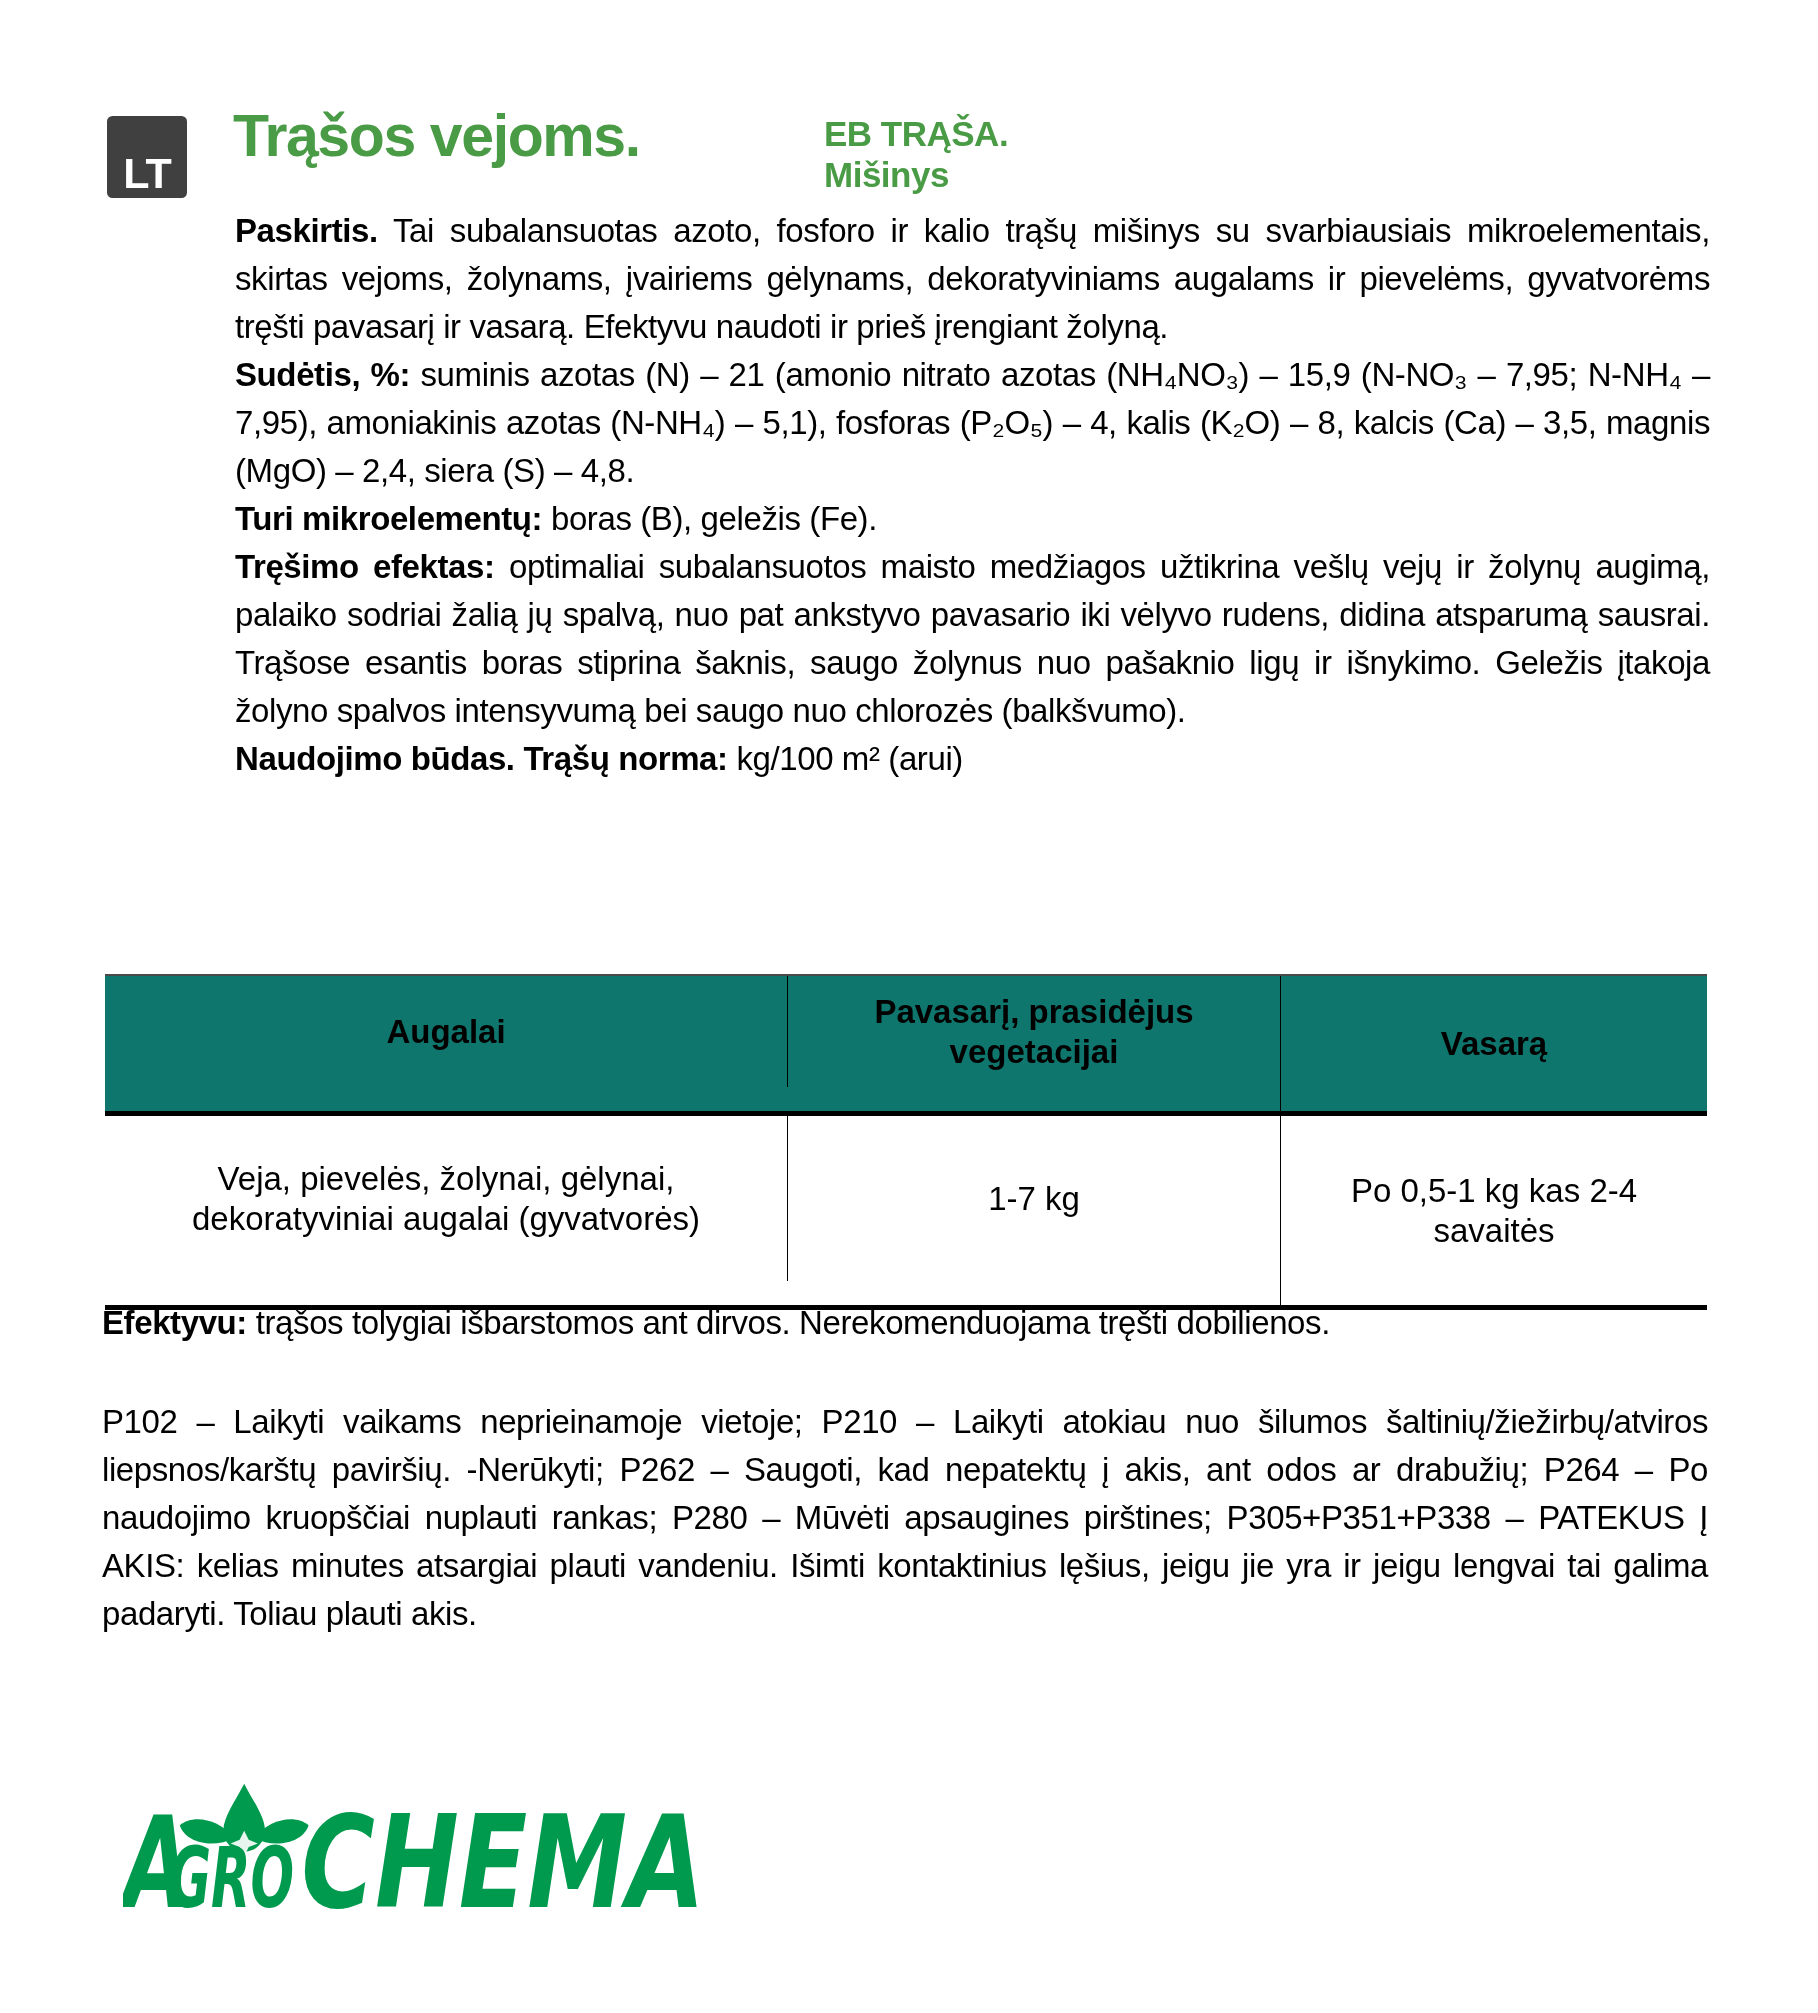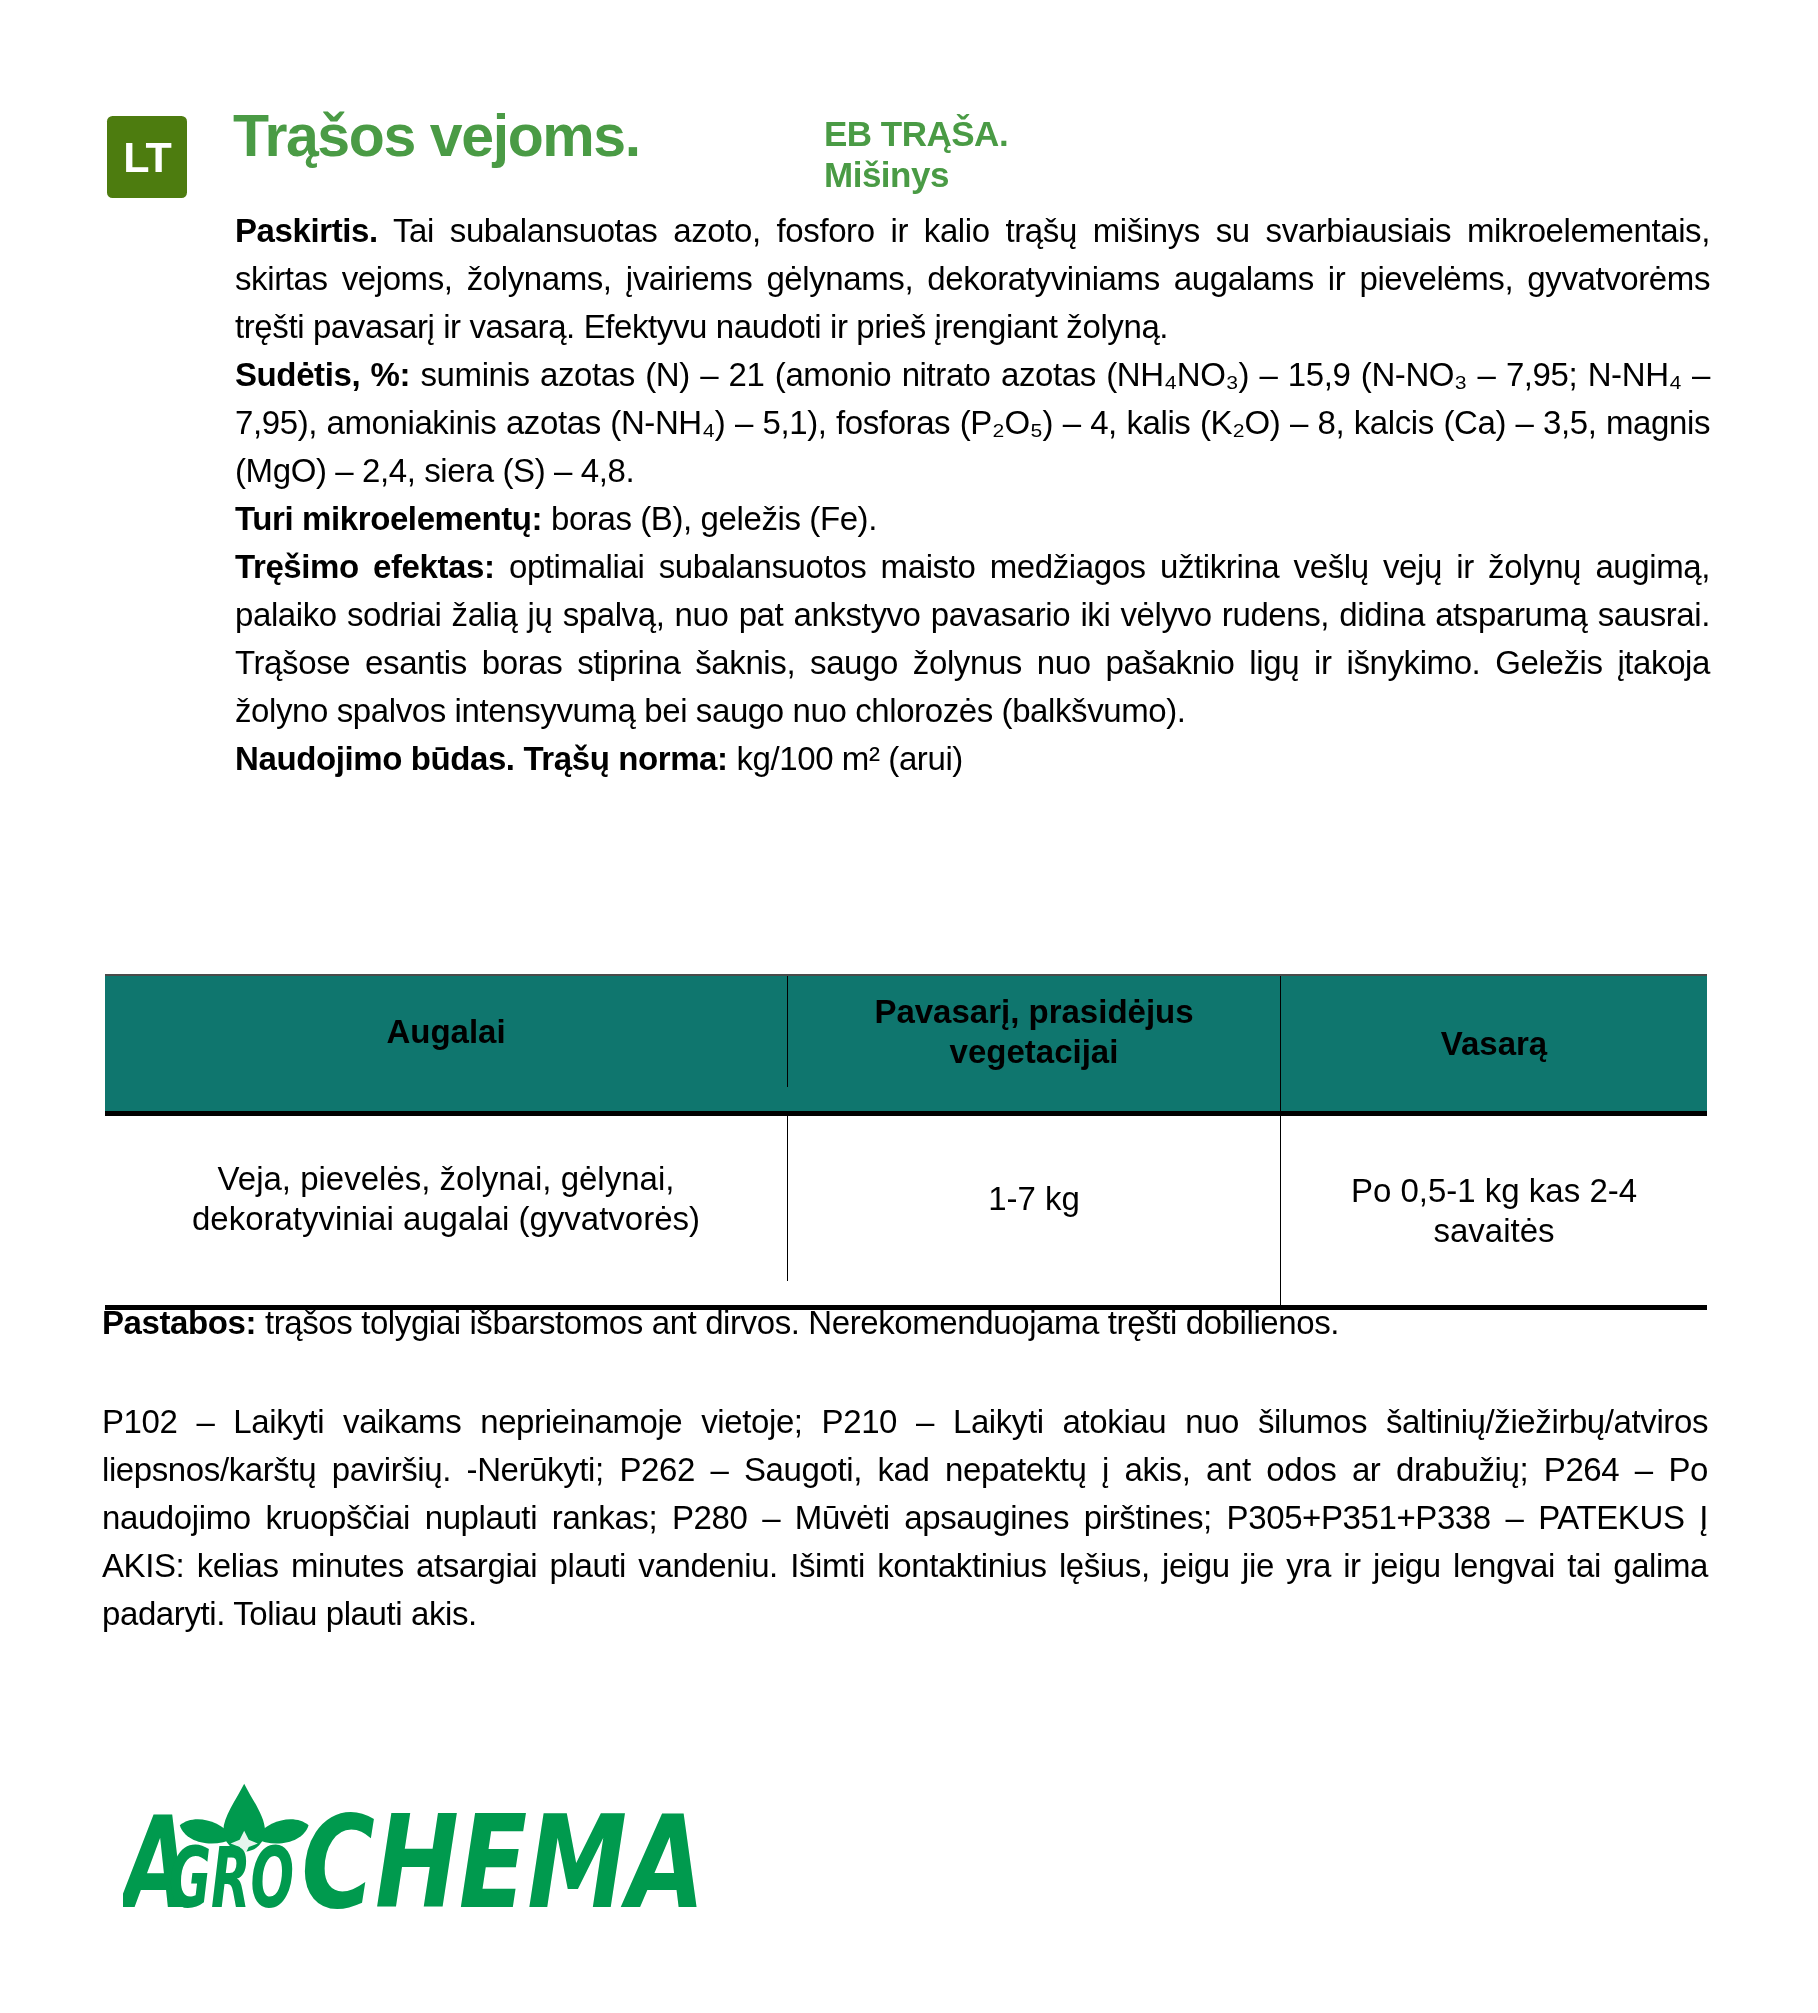--- a/index.html
+++ b/index.html
@@ -5,22 +5,22 @@
   html,body { margin:0; padding:0; background:#ffffff; }
   .page {
     position:relative; width:1818px; height:2014px; background:#ffffff;
     font-family:"Liberation Sans","DejaVu Sans",sans-serif; color:#000;
     overflow:hidden;
   }
 
   
   .lt-badge {
     position:absolute; left:107px; top:116px; width:80px; height:82px;
-    background:#4d7c0f; border-radius:5.5px;
-    display:flex; align-items:center; justify-content:center;
+    background:#404040; border-radius:5.5px;
+    display:flex; align-items:flex-end; justify-content:center;
   }
   .lt-badge span { color:#fff; font-weight:700; font-size:43px; letter-spacing:-0.9px; }
   .title {
     position:absolute; left:233px; top:102px; margin:0;
     font-size:59px; font-weight:700; color:#4a9b45; letter-spacing:-1.4px; white-space:nowrap;
   }
   .subtitle {
     position:absolute; left:824px; top:113px;
     font-size:35px; font-weight:700; color:#4a9b45; line-height:41px; letter-spacing:-0.5px;
   }
@@ -99,21 +99,21 @@
       <div class="cell c2">Pavasarį, prasidėjus vegetacijai</div>
       <div class="cell c3">Vasarą</div>
     </div>
     <div class="row body">
       <div class="cell c1">Veja, pievelės, žolynai, gėlynai, dekoratyviniai augalai (gyvatvorės)</div>
       <div class="cell c2">1-7 kg</div>
       <div class="cell c3">Po 0,5-1 kg kas 2-4 savaitės</div>
     </div>
   </div>
 
-  <p class="notes"><b>Pastabos:</b> <span>trąšos tolygiai išbarstomos ant dirvos. Nerekomenduojama tręšti dobilienos.</span></p>
+  <p class="notes"><b>Efektyvu:</b> <span>trąšos tolygiai išbarstomos ant dirvos. Nerekomenduojama tręšti dobilienos.</span></p>
 
   <p class="safety">P102 – Laikyti vaikams neprieinamoje vietoje; P210 – Laikyti atokiau nuo šilumos šaltinių/žiežirbų/atviros liepsnos/karštų paviršių. -Nerūkyti; P262 – Saugoti, kad nepatektų į akis, ant odos ar drabužių; P264 – Po naudojimo kruopščiai nuplauti rankas; P280 – Mūvėti apsaugines pirštines; P305+P351+P338 – PATEKUS Į AKIS: kelias minutes atsargiai plauti vandeniu. Išimti kontaktinius lęšius, jeigu jie yra ir jeigu lengvai tai galima padaryti. Toliau plauti akis.</p>
 
   <svg class="logo" width="586" height="136" viewBox="0 0 645 150">
     <g fill="#009a4e">
       <path d="M133,4 C142,22 156,40 156,56 A23,23 0 1 1 110,56 C110,40 124,22 133,4 Z"></path>
       <path d="M122,64 C104,42 76,38 62,50 C68,70 100,76 122,64 Z"></path>
       <path d="M144,64 C162,42 190,38 204,50 C198,70 166,76 144,64 Z"></path>
       <path d="M133,56 L138,66 L148,70 L138,74 L133,84 L128,74 L118,70 L128,66 Z" fill="#ffffff" opacity="0.9"></path>
     </g>

